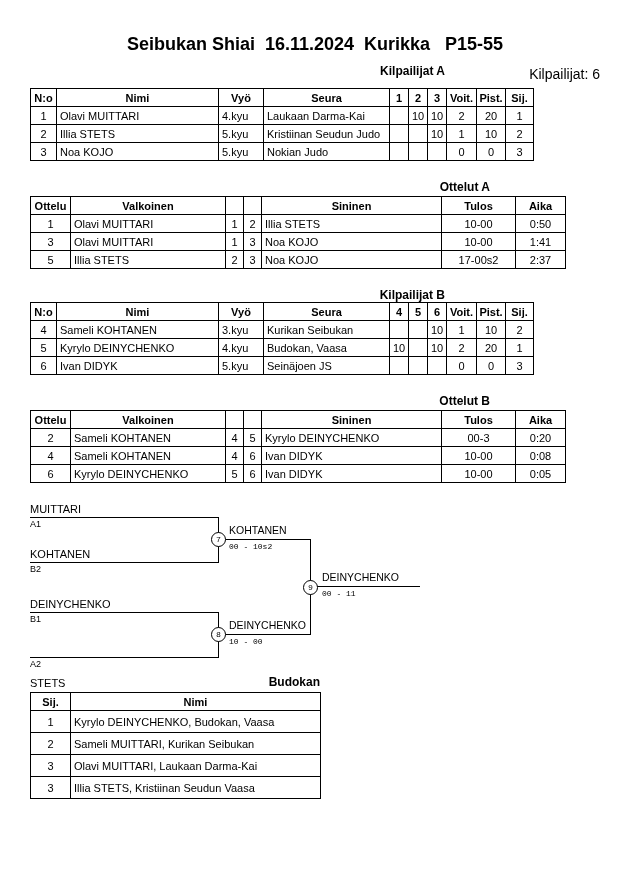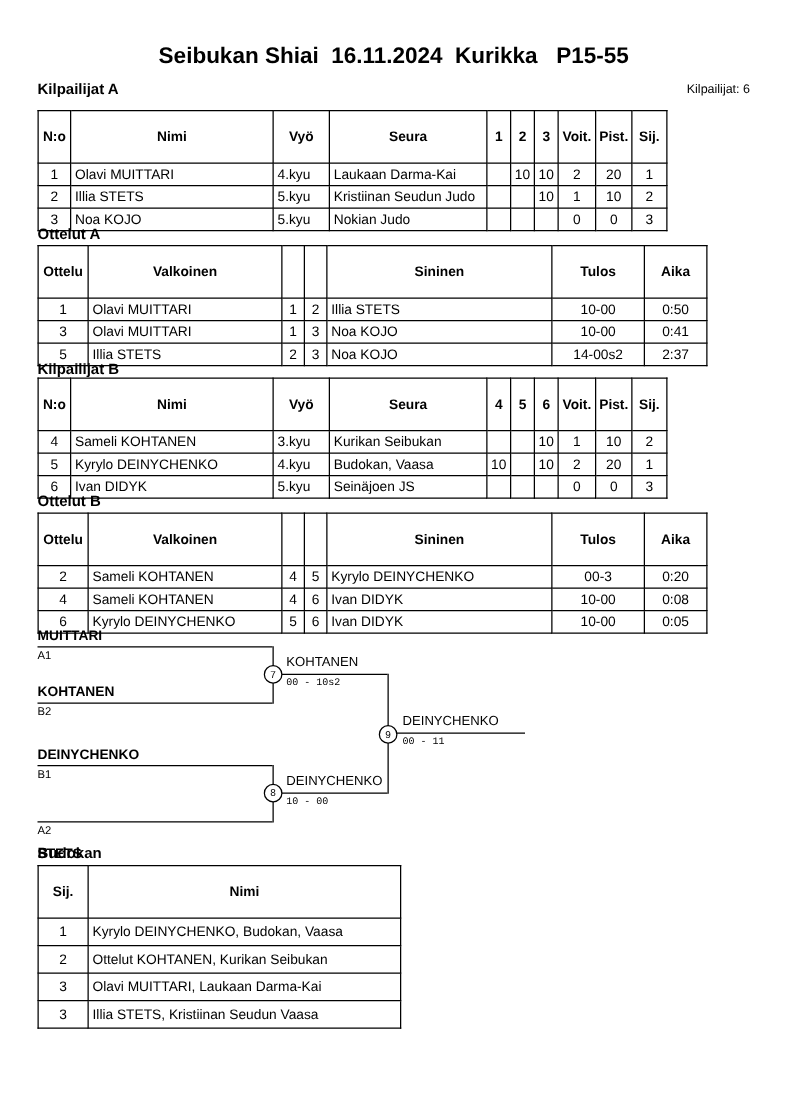--- a/index.html
+++ b/index.html
@@ -7,38 +7,38 @@
     width: 630px; height: 891px; position: relative;
     background: #ffffff; color: #000000;
     font-family: "Liberation Sans", sans-serif;
     overflow: hidden;
   }
   .abs { position: absolute; }
   .title {
     top: 34px; left: 0; width: 630px; text-align: center;
     font-size: 18px; font-weight: bold; white-space: pre;
   }
-  .meta { top: 66px; right: 30px; font-size: 10px; }
-  .section-heading { font-size: 12px; font-weight: bold; text-align: left; }
+  .meta { top: 66px; right: 30px; font-size: 14px; }
+  .section-heading { font-size: 12px; font-weight: bold; text-align: right; }
   table { border-collapse: collapse; table-layout: fixed; font-size: 11px; background: #fff; }
   td, th {
     border: 1px solid #000; padding: 0 3px; height: 17px;
     overflow: hidden; white-space: nowrap; text-align: left; vertical-align: middle;
   }
-  th { font-weight: bold; text-align: center; padding: 12px 1px; }
+  th { font-weight: bold; text-align: center; padding: 0 1px; }
   .c { text-align: center; padding: 0 1px; }
   .results-table td { height: 21px; }
   .hline { background: #000; height: 1px; }
   .vline { background: #000; width: 1px; }
   .node {
     width: 13px; height: 13px; border: 1px solid #000; border-radius: 50%;
     background: #fff; font-size: 8px; display: flex; align-items: center;
     justify-content: center; z-index: 2;
   }
-  .bname { font-size: 11px; font-weight: bold; }
+  .bname { font-size: 11px; }
   .btag { font-size: 9px; }
   .bscore { font-size: 8px; font-family: Liberation Mono, monospace; }
   .bwinner { font-size: 10.5px; }
 </style>
 </head>
 <body>
 
 <div class="abs title">Seibukan Shiai  16.11.2024  Kurikka   P15-55</div>
 <div class="abs meta">Kilpailijat: 6</div>
 
@@ -138,29 +138,29 @@
     <td class="c">10-00</td>
     <td class="c">0:50</td>
   </tr>
   <tr>
     <td class="c">3</td>
     <td>Olavi MUITTARI</td>
     <td class="c">1</td>
     <td class="c">3</td>
     <td>Noa KOJO</td>
     <td class="c">10-00</td>
-    <td class="c">0:41</td>
+    <td class="c">1:41</td>
   </tr>
   <tr>
     <td class="c">5</td>
     <td>Illia STETS</td>
     <td class="c">2</td>
     <td class="c">3</td>
     <td>Noa KOJO</td>
-    <td class="c">14-00s2</td>
+    <td class="c">17-00s2</td>
     <td class="c">2:37</td>
   </tr>
 </tbody>
   </table>
 
 <div class="abs section-heading" style="left:30px; top:288px; width:415px;">Kilpailijat B</div>
 <table class="abs" style="left:30px; top:302px; width:503px;">
   <colgroup>
     <col style="width:26px">
       <col style="width:162px">
@@ -319,21 +319,21 @@
       <tr>
     <th>Sij.</th>
     <th>Nimi</th>
   </tr>
   <tr>
     <td class="c">1</td>
     <td>Kyrylo DEINYCHENKO, Budokan, Vaasa</td>
   </tr>
   <tr>
     <td class="c">2</td>
-    <td>Ottelut KOHTANEN, Kurikan Seibukan</td>
+    <td>Sameli MUITTARI, Kurikan Seibukan</td>
   </tr>
   <tr>
     <td class="c">3</td>
     <td>Olavi MUITTARI, Laukaan Darma-Kai</td>
   </tr>
   <tr>
     <td class="c">3</td>
     <td>Illia STETS, Kristiinan Seudun Vaasa</td>
   </tr>
 </tbody>

